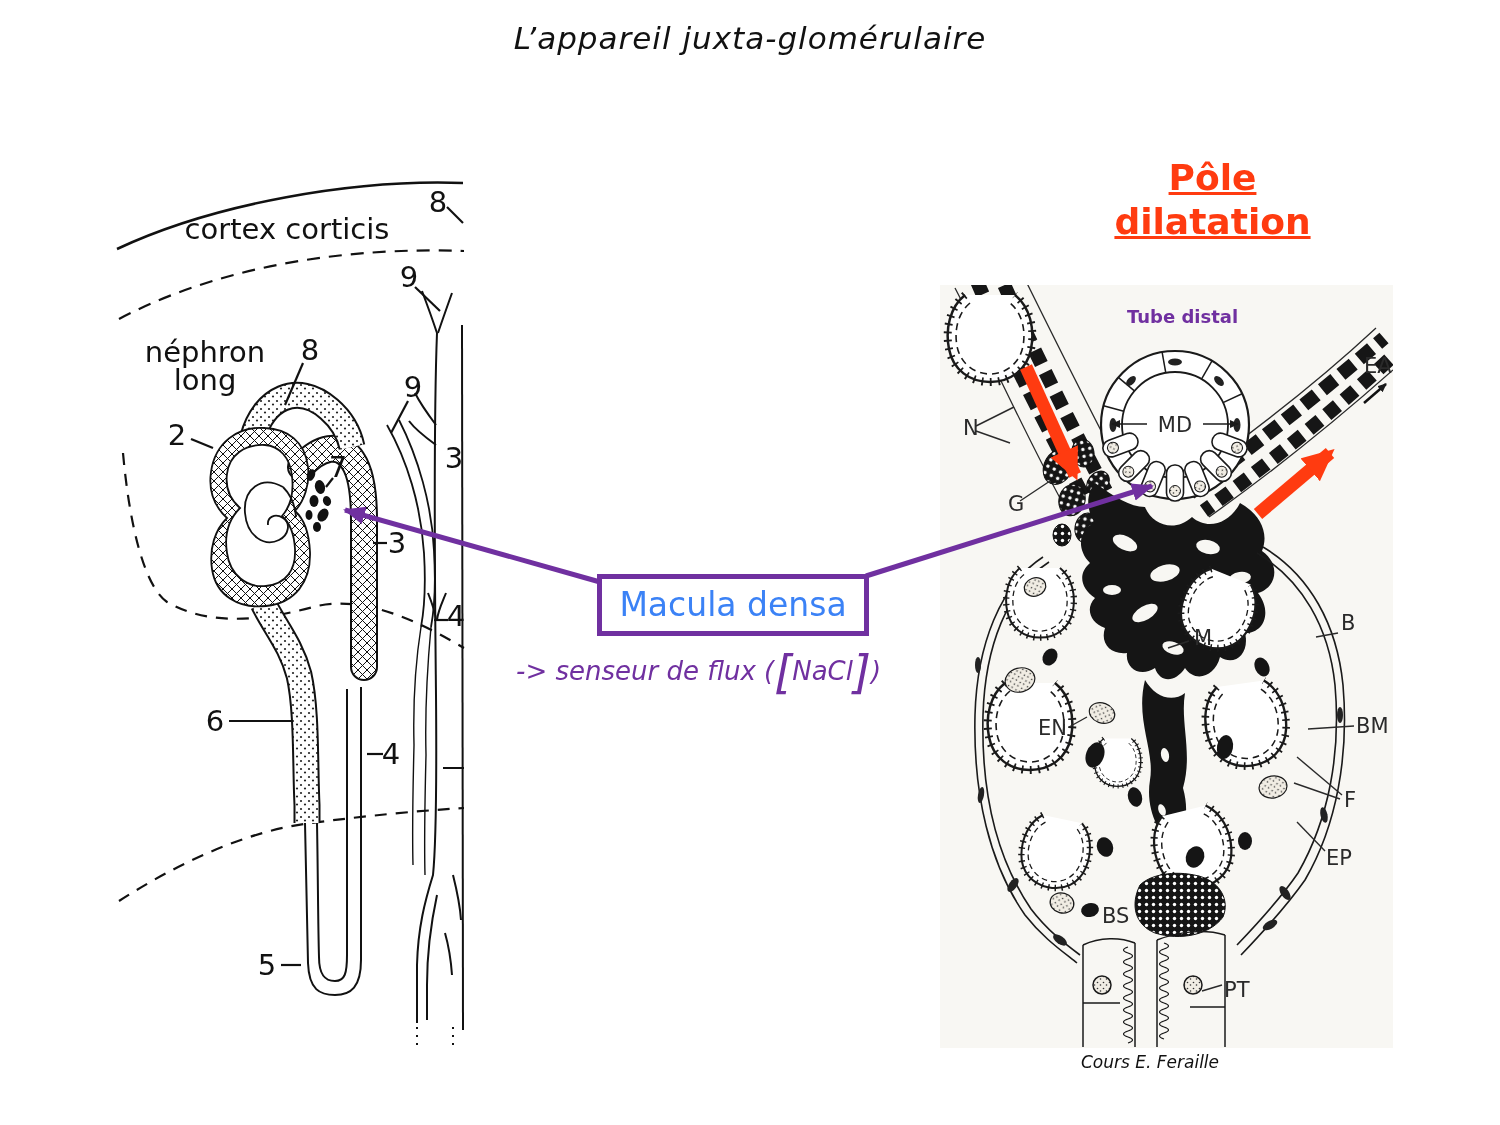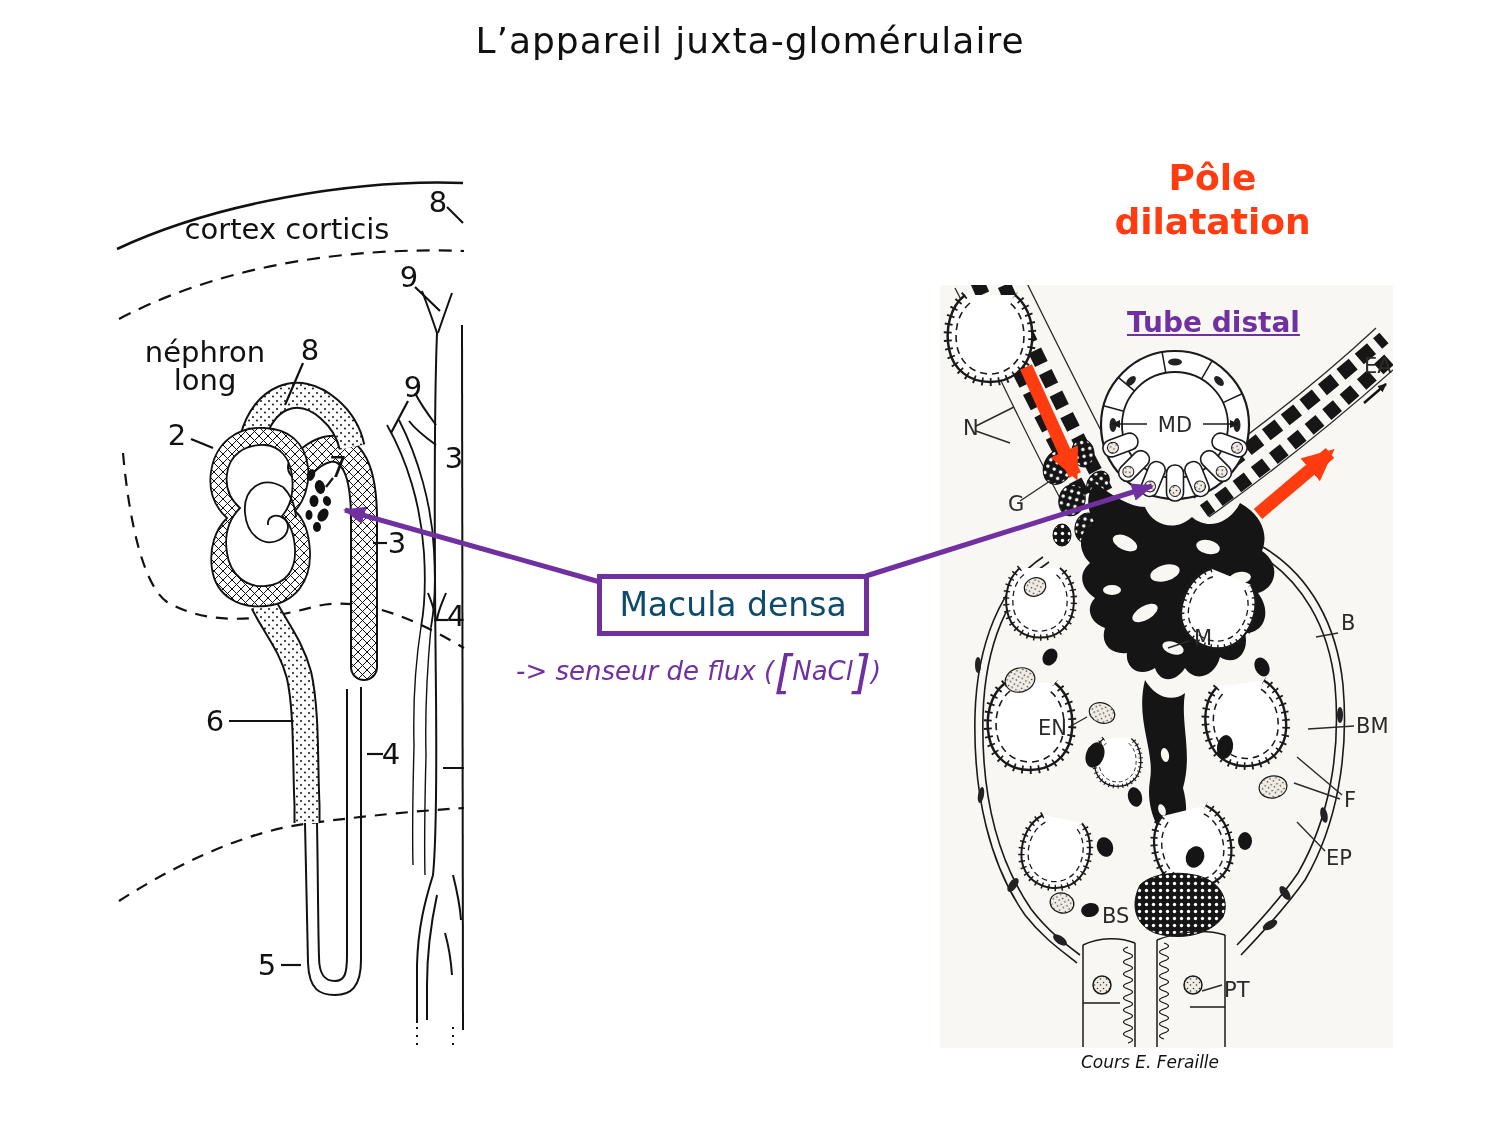--- a/index.html
+++ b/index.html
@@ -3,34 +3,34 @@
 <meta charset="utf-8">
 <style>
   html,body{margin:0;padding:0;background:#ffffff;}
   #slide{
     position:relative;width:1500px;height:1125px;background:#ffffff;
     font-family:"DejaVu Sans",sans-serif;overflow:hidden;
   }
   .abs{position:absolute;}
   #title{
     top:20px;left:0;width:1500px;text-align:center;
-    font-size:36px;color:#111;letter-spacing:1px;white-space:nowrap;
+    font-size:31px;color:#111;letter-spacing:1px;white-space:nowrap;font-style:italic;
   }
   #pole{
     top:156px;left:1040px;width:345px;text-align:center;
-    font-size:36px;font-weight:bold;color:#ff3b10;line-height:44px;
+    font-size:36px;font-weight:bold;color:#ff3b10;line-height:44px;text-decoration:underline;
   }
   #tubedistal{
-    top:306px;left:1127px;font-size:28px;font-weight:bold;color:#7030a0;
-    text-decoration:underline;white-space:nowrap;
+    top:306px;left:1127px;font-size:18px;font-weight:bold;color:#7030a0;
+    white-space:nowrap;
   }
   #mdbox{
     top:574px;left:597px;width:262px;height:52px;
     border:5px solid #7030a0;background:#ffffff;
-    text-align:center;line-height:52px;font-size:33px;color:#0c4a6e;white-space:nowrap;
+    text-align:center;line-height:52px;font-size:33px;color:#3b82f6;white-space:nowrap;
   }
   #notes{
     top:652px;left:516px;color:#7030a0;font-size:26px;line-height:39px;white-space:nowrap;font-style:italic;
   }
   #notes .bk{font-size:46px;line-height:26px;vertical-align:-8px;}
   #credit{
     top:1052px;left:1020px;width:260px;text-align:center;
     font-size:17px;font-style:italic;color:#111;white-space:nowrap;
   }
   svg{display:block;}

